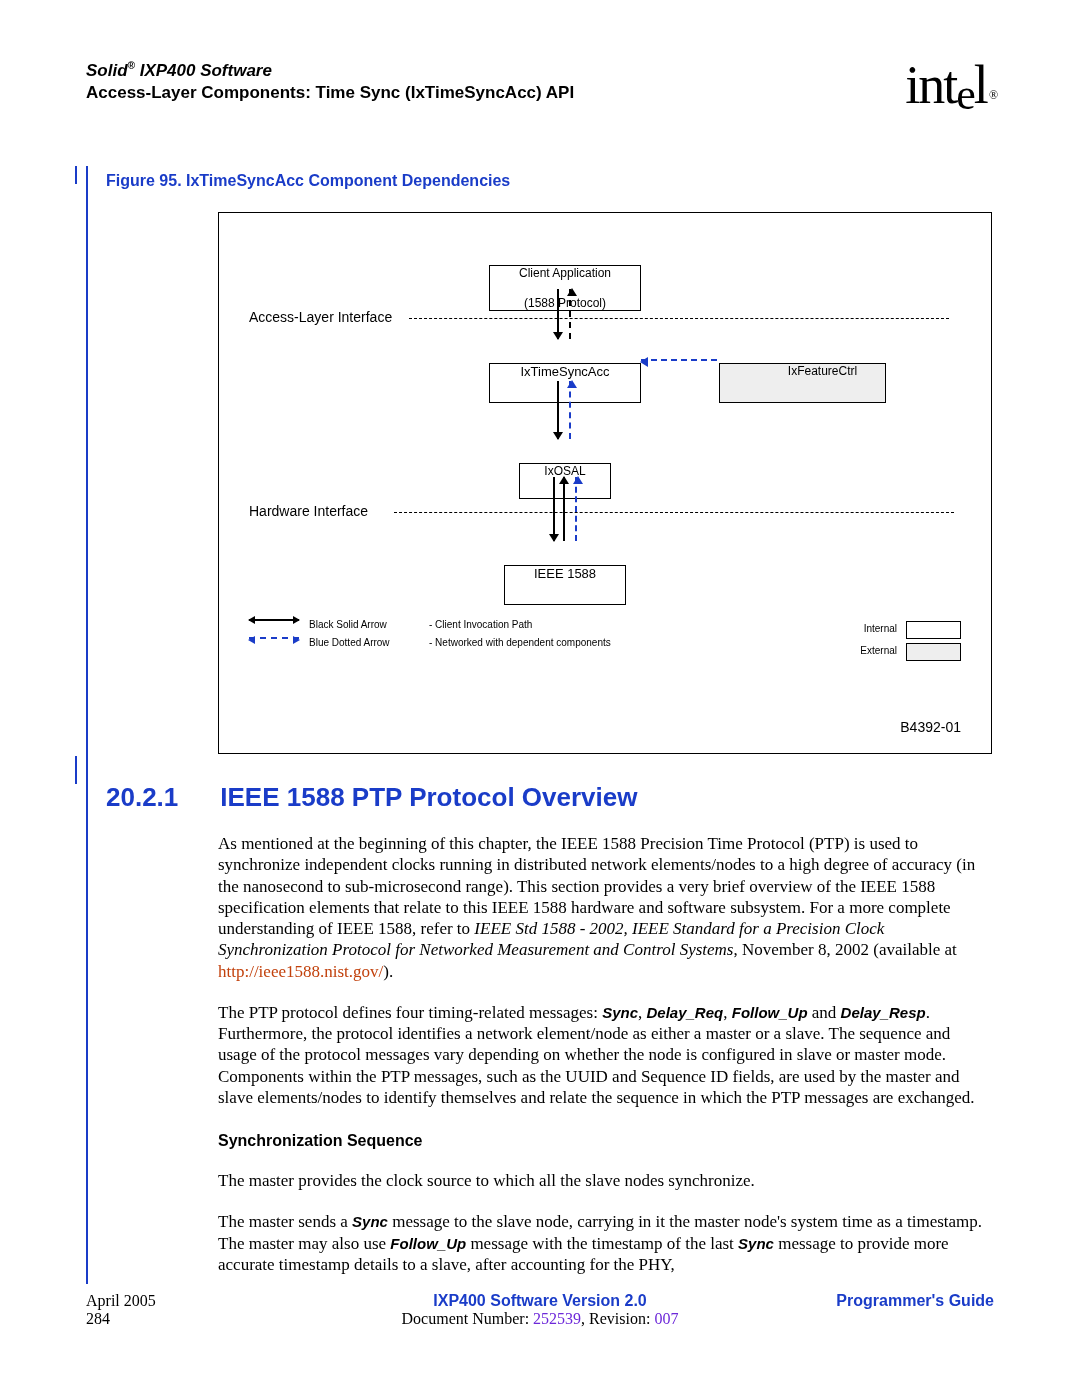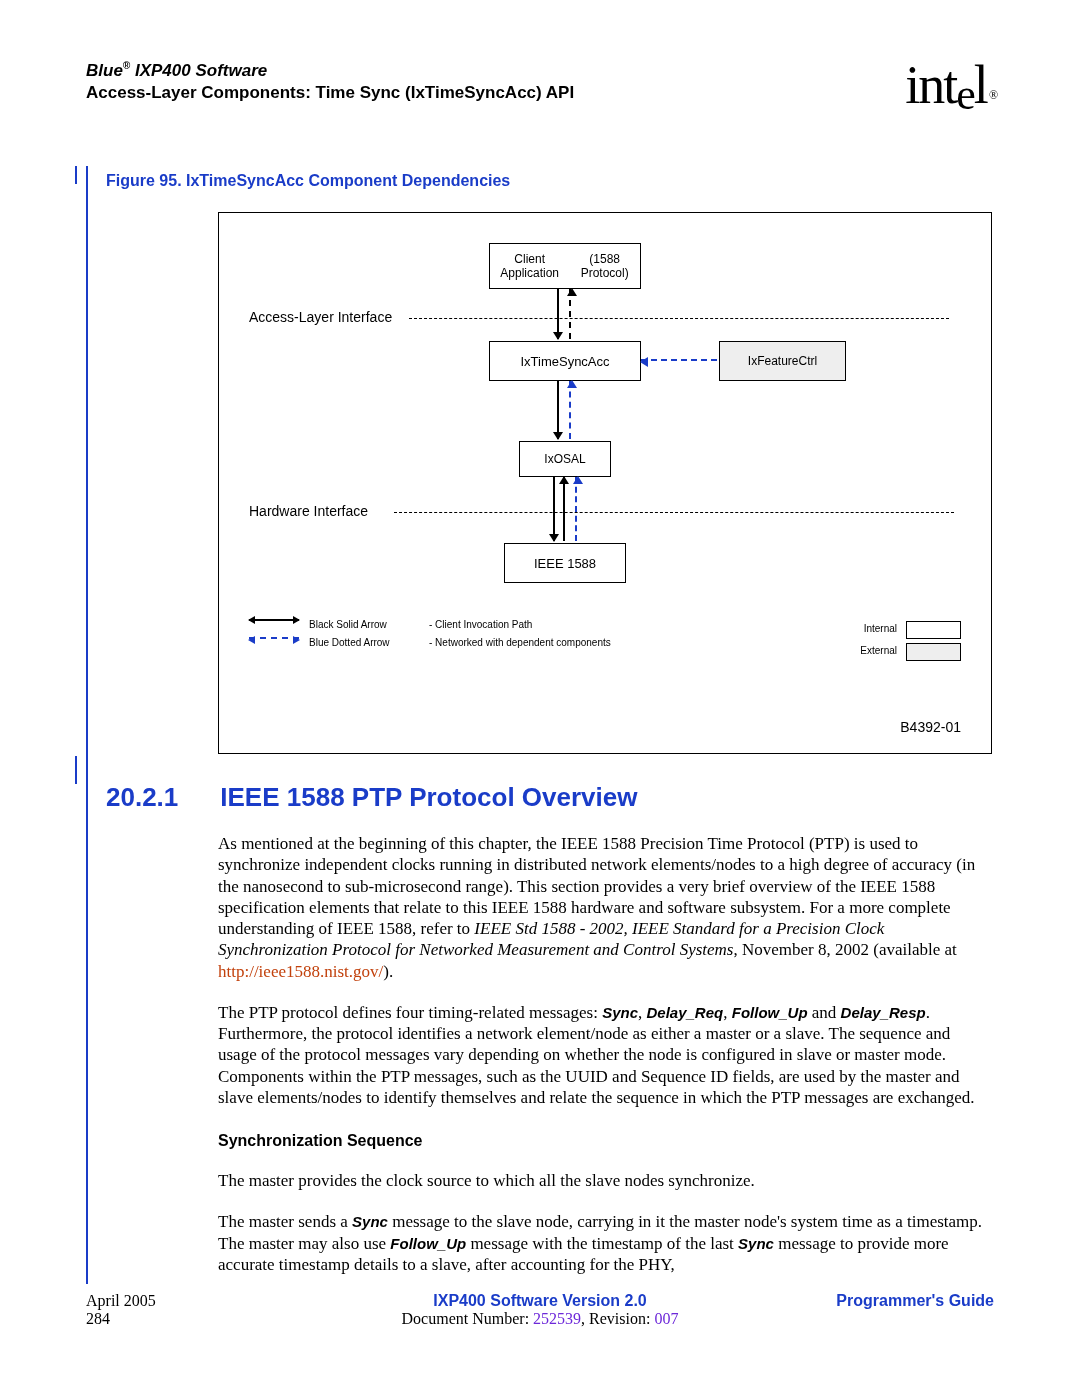--- a/index.html
+++ b/index.html
@@ -85,28 +85,29 @@
     border: 1px solid #000;
     position: relative;
     font-family: Arial, Helvetica, sans-serif;
   }
   .d-cell {
     position: absolute;
     border: 1px solid #000;
     text-align: center;
     font-size: 13px;
     display: flex;
-    flex-direction: row;
-    justify-content: center;
+    flex-direction: column;
+    justify-content: space-between;
     align-items: center;
     background: #fff;
+    margin-top: 22px;
   }
   .d-cell.client { left: 270px; top: 30px; width: 150px; height: 44px; font-size: 12px; }
   .d-cell.sync   { left: 270px; top: 128px; width: 150px; height: 38px; }
-  .d-cell.feat   { left: 500px; top: 128px; width: 125px; height: 38px; font-size: 12px; background:#eee; }
+  .d-cell.feat   { left: 500px; top: 128px; width: 125px; height: 38px; font-size: 12px; background:#eee;padding-left:40px; }
   .d-cell.osal   { left: 300px; top: 228px; width: 90px;  height: 34px; font-size: 12px; }
   .d-cell.ieee   { left: 285px; top: 330px; width: 120px; height: 38px; }
 
   .d-label { position: absolute; font-size: 14px; left: 30px; }
   .d-label.al { top: 96px; }
   .d-label.hw { top: 290px; }
 
   .dashline { position: absolute; border-top: 1px dashed #000; height: 0; }
   .dashline.al { left: 190px; top: 105px; width: 540px; }
   .dashline.hw { left: 175px; top: 299px; width: 560px; }
@@ -205,21 +206,21 @@
 
 <div class="change-bar cb1"></div>
 <div class="change-bar cb-short"></div>
 <div class="change-bar cb-sec"></div>
 
 <div class="page">
 
   <div class="header-line">
     <div class="header-text">
       <div class="line1">
-        <span>Blue</span><sup style="font-size:10px;">®</sup><span> IXP400 Software</span>
+        <span>Solid</span><sup style="font-size:10px;">®</sup><span> IXP400 Software</span>
       </div>
       <div class="line2">Access-Layer Components: Time Sync (IxTimeSyncAcc) API</div>
     </div>
     <div class="logo">
       <span>int</span><span class="sub">e</span><span>l</span><span class="reg">®</span>
     </div>
   </div>
 
   <div class="figure-caption">Figure 95. IxTimeSyncAcc Component Dependencies</div>
 

